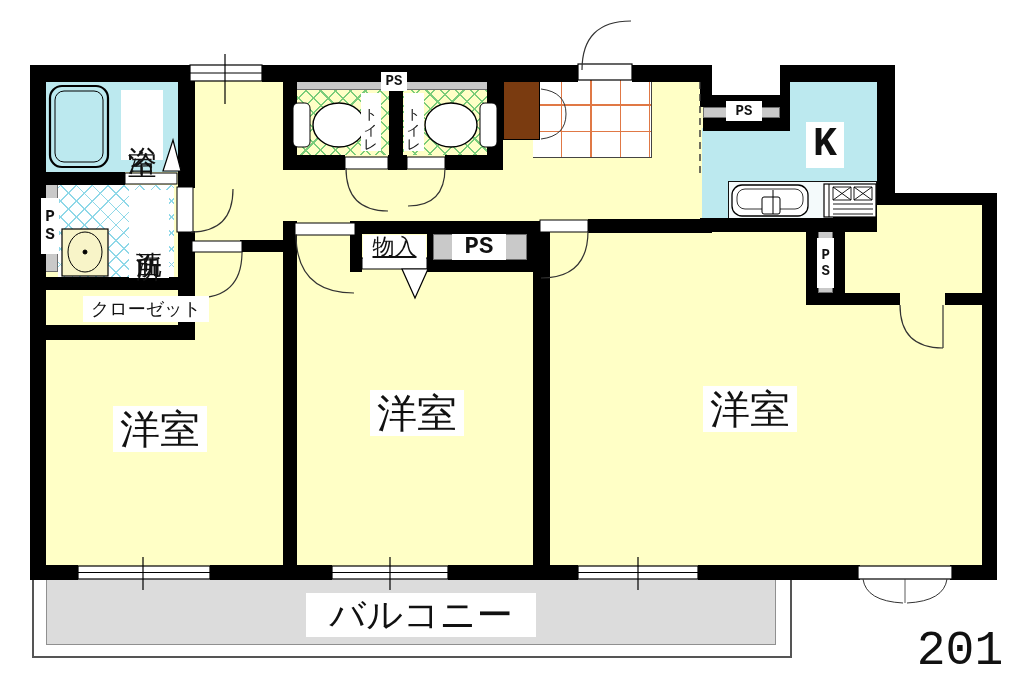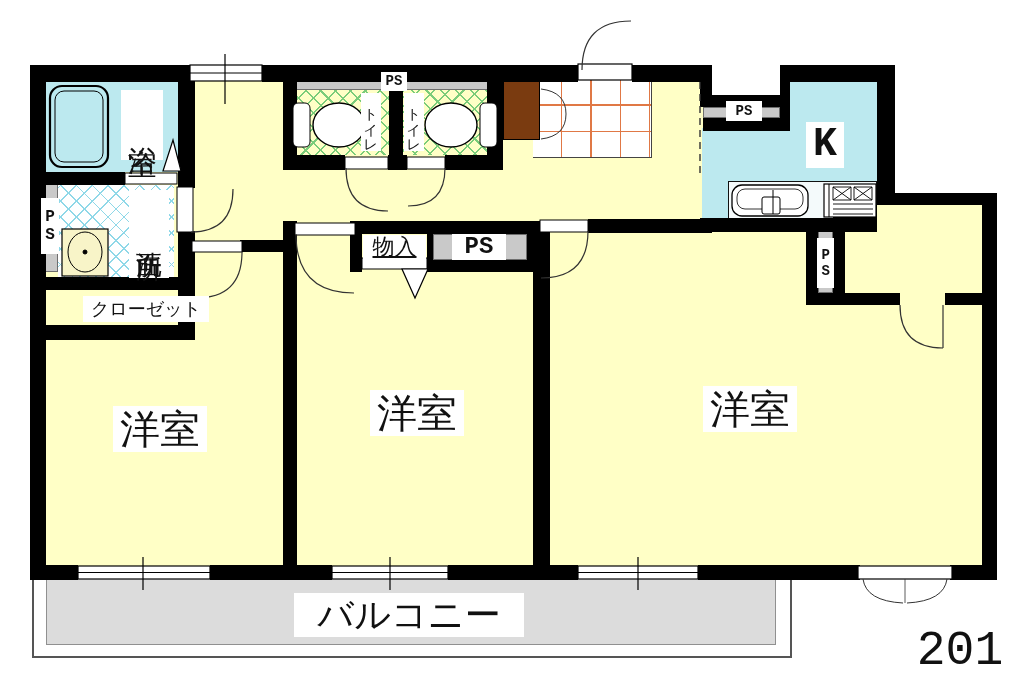--- a/index.html
+++ b/index.html
@@ -191,15 +191,15 @@
   <div class="lbl v" style="left:404px;top:93px;width:20px;height:58px;font-size:14px;letter-spacing:0;">トイレ</div>
   <div class="lbl mono" style="left:381px;top:72px;width:26px;height:19px;font-size:14px;">PS</div>
   <div class="lbl mono" style="left:726px;top:101px;width:36px;height:20px;font-size:14px;">PS</div>
   <div class="lbl mono" style="left:806px;top:122px;width:38px;height:46px;font-size:40px;">K</div>
   <div class="lbl v mono" style="left:817px;top:238px;width:17px;height:50px;font-size:14px;letter-spacing:0;">PS</div>
   <div class="lbl" style="left:363px;top:235px;width:63px;height:25px;font-size:22px;text-decoration:underline;">物入</div>
   <div class="lbl mono" style="left:452px;top:234px;width:54px;height:26px;font-size:24px;">PS</div>
   <div class="lbl" style="left:113px;top:406px;width:94px;height:46px;font-size:40px;">洋室</div>
   <div class="lbl" style="left:370px;top:390px;width:94px;height:46px;font-size:40px;">洋室</div>
   <div class="lbl" style="left:703px;top:386px;width:94px;height:46px;font-size:40px;">洋室</div>
-  <div class="lbl" style="left:294px;top:593px;width:230px;height:44px;font-size:36px;">バルコニー</div>
+  <div class="lbl" style="left:306px;top:593px;width:230px;height:44px;font-size:36px;">バルコニー</div>
   <div class="lbl clear mono" style="left:908px;top:610px;width:104px;height:58px;font-size:48px;font-weight:normal;margin-top:12px;">201</div>
 </div>
 
 </body></html>

